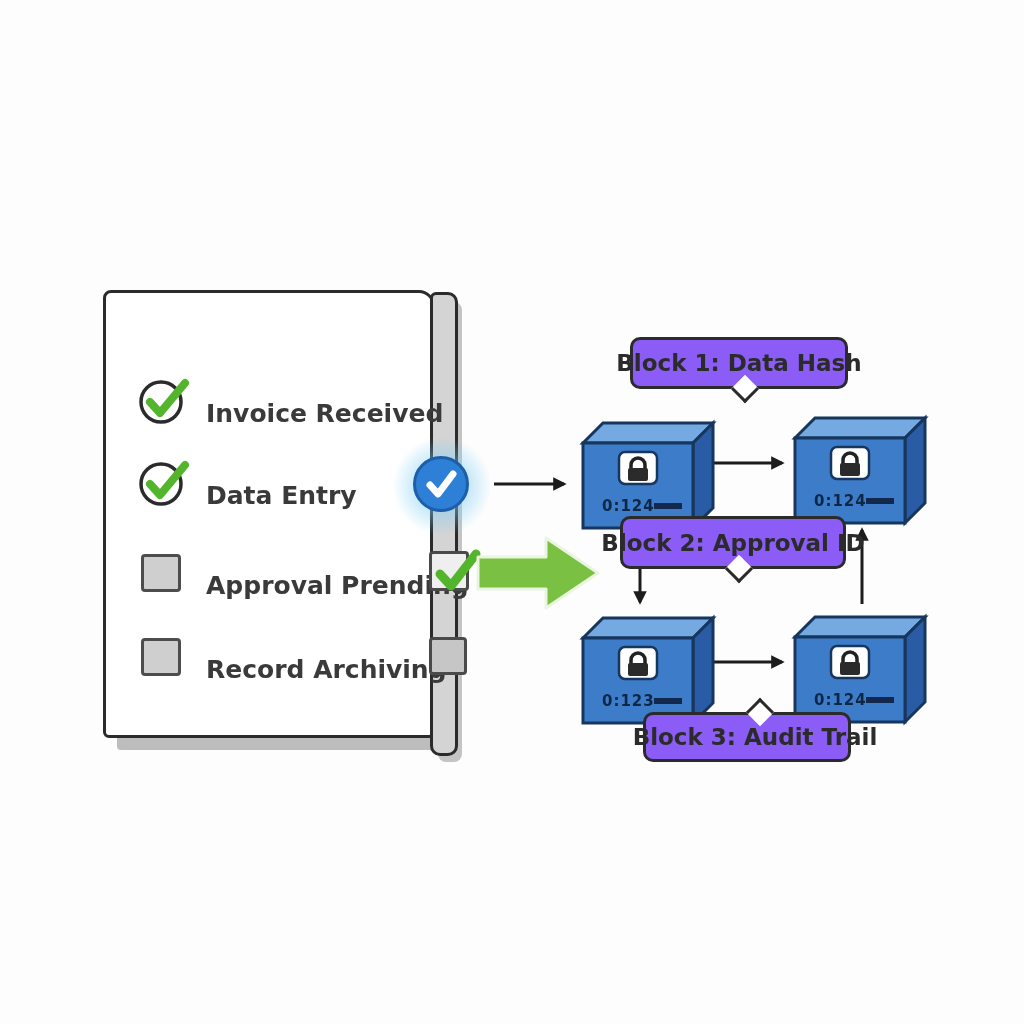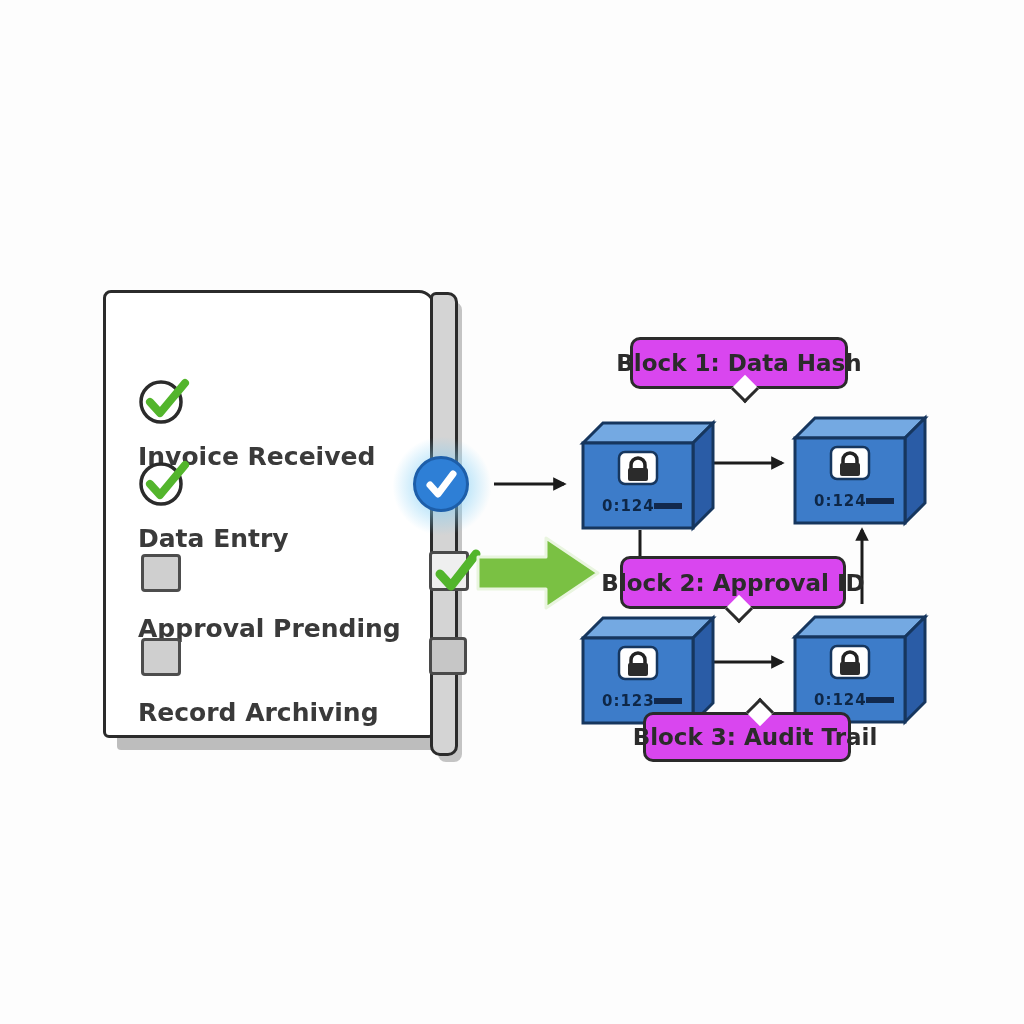--- a/index.html
+++ b/index.html
@@ -21,23 +21,23 @@
   }
   .spine {
     position:absolute; left:430px; top:292px; width:28px; height:464px;
     background:#d4d4d4; border:3px solid #2b2b2b;
     border-radius:6px 10px 10px 10px;
     box-shadow:6px 8px 0 -2px #c4c4c4;
     z-index:3;
   }
   .check-row {
     position:absolute; left:138px; height:54px;
-    display:flex; align-items:flex-start; gap:18px;
+    display:flex; align-items:flex-end; gap:18px;
     font-size:25px; font-weight:700; color:#3a3a3a;
-    z-index:4; white-space:nowrap;flex-direction:column;
+    z-index:4; white-space:nowrap;
   }
   .row-1 { top:374px; } .row-2 { top:456px; } .row-3 { top:546px; } .row-4 { top:630px; }
   .icon-slot { width:50px; height:54px; position:relative; flex:0 0 50px; }
   .icon-slot svg { position:absolute; left:0; top:0; overflow:visible; }
   .sq-box {
     position:absolute; left:3px; top:8px; width:40px; height:38px;
     background:#cfcfcf; border:3px solid #4d4d4d; border-radius:4px;
   }
 
   
@@ -71,32 +71,32 @@
   .b2 { left:790px; top:413px; }
   .b3 { left:578px; top:613px;text-decoration:underline; }
   .b4 { left:790px; top:612px; }
   .face-top  { fill:#74a9e2; stroke:#16365e; stroke-width:3; }
   .face-side { fill:#2a5ca6; stroke:#16365e; stroke-width:3; }
   .face-front{ fill:#3d7cc9; stroke:#16365e; stroke-width:3; }
   .hash { font:700 15px "DejaVu Sans", sans-serif; fill:#0e2747; letter-spacing:1px; }
 
   
   .bubble {
-    position:absolute; background:#d946ef; border:3px solid #2b2b2b;
+    position:absolute; background:#8b5cf6; border:3px solid #2b2b2b;
     border-radius:10px; display:flex; align-items:center; justify-content:center;
     font-size:23px; font-weight:700; color:#2b2b2b; z-index:6; white-space:nowrap;
   }
   .ptr {
     position:absolute; width:20px; height:20px; background:#ffffff;
     transform:rotate(45deg);
   }
   .ptr-down { bottom:-13px; border-right:3px solid #2b2b2b; border-bottom:3px solid #2b2b2b; }
   .ptr-up   { top:-13px;    border-left:3px solid #2b2b2b;  border-top:3px solid #2b2b2b; }
   .bub-1 { left:630px; top:337px; width:218px; height:52px; }
-  .bub-2 { left:620px; top:556px; width:226px; height:53px;text-align:center; }
+  .bub-2 { left:620px; top:516px; width:226px; height:53px;text-align:center; }
   .bub-3 { left:643px; top:712px; width:208px; height:50px;padding-left:16px; }
   .bub-1 .ptr { left:102px; } .bub-2 .ptr { left:106px; } .bub-3 .ptr { left:104px; }
 </style>
 </head>
 <body>
 
 <div class="canvas">
 
   <svg class="wires" width="1024" height="1024">
     <defs>

